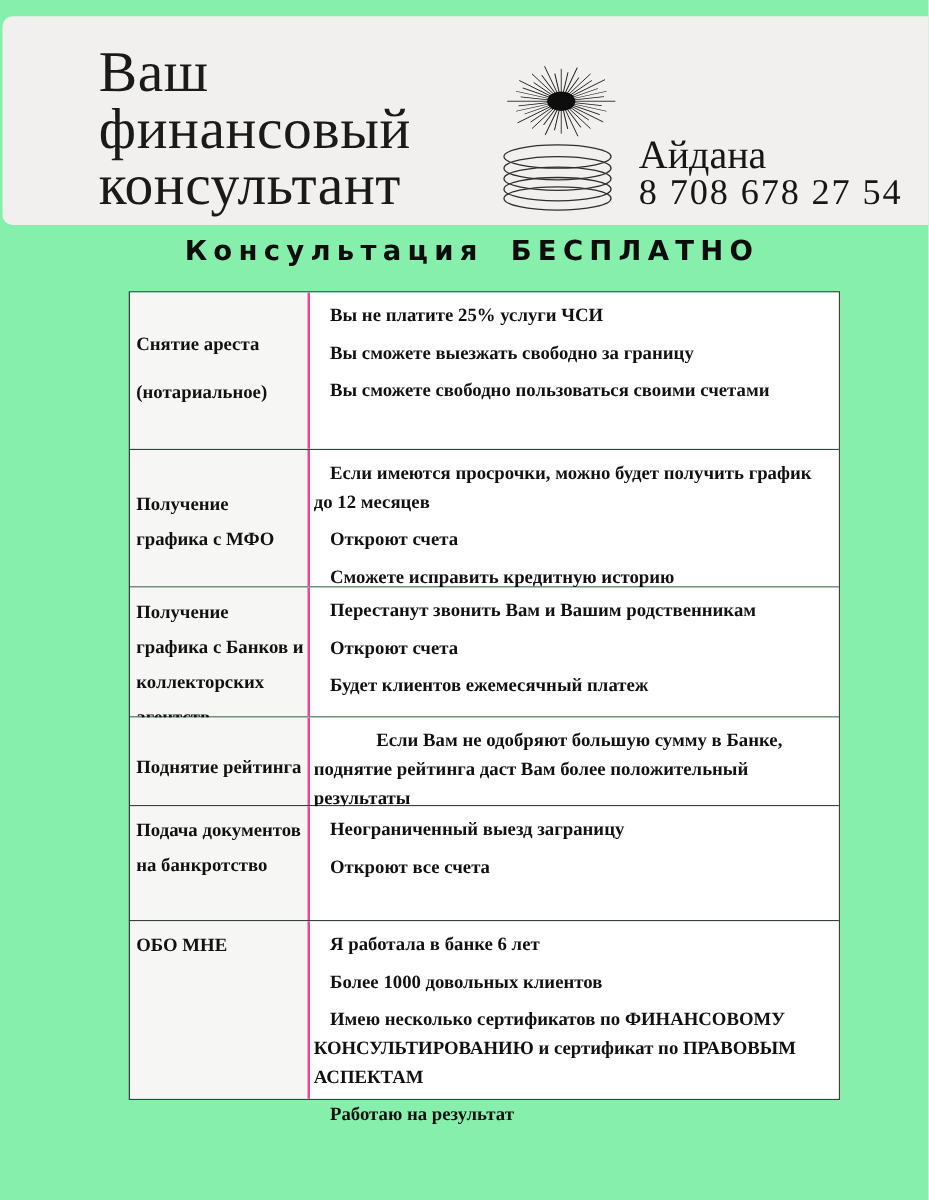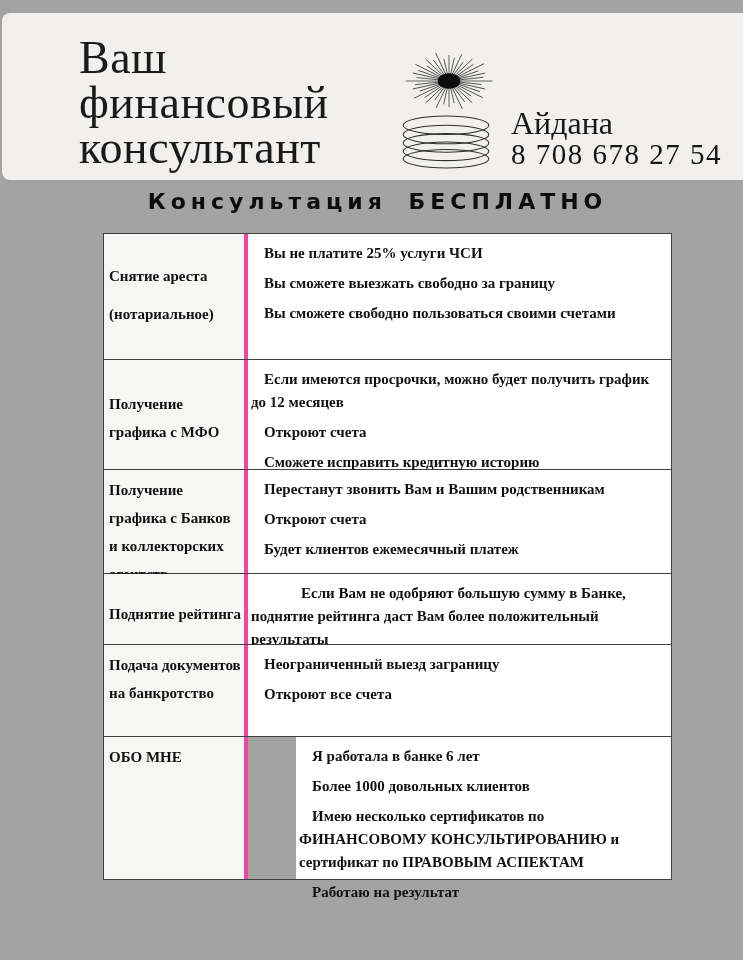--- a/index.html
+++ b/index.html
@@ -1,20 +1,20 @@
 <!DOCTYPE html>
 <html lang="ru"><head>
 <meta charset="utf-8">
 <style>
   * { box-sizing: border-box; margin: 0; padding: 0; }
   html, body { background: #ffffff; }
   .page {
     position: relative;
     width: 743px; height: 960px;
-    background: #a3a3a3;
+    background: #86efac;
     font-family: "Liberation Serif", serif;
     color: #111111;
     overflow: hidden;
   }
   
   .band {
     position: absolute;
     left: 2px; top: 13px; right: 0; height: 167px;
     background: #f1f0ee;
     border-radius: 8px 0 0 8px;
@@ -56,32 +56,32 @@
     left: 103px; top: 233px; width: 569px;
     border: 1px solid #3f3f3f;
     font-size: 15px;
     font-weight: bold;
   }
   .row { display: flex; border-bottom: 1px solid #3f3f3f; }
   .row:last-child { border-bottom: none; }
   .cl {
     width: 144px; flex: none;
     background: #f6f6f4;
-    border-right: 4px solid #ec4899;
+    border-right: 2px solid #ec4899;
     padding: 6px 2px 0 5px;
     line-height: 28px;
   }
   .cl.pt-lg { padding-top: 30px; }
   .cl.pt-md { padding-top: 26px; }
   .cl .lbl-line { margin-bottom: 13px; line-height: 25px; }
   .cr { flex: 1; padding: 8px 3px 0 3px; background: #ffffff; }
   .cr p { margin: 0 0 7px 0; line-height: 23px; text-indent: 13px; }
   .cr p.indent-xl { text-indent: 50px; }
   .h126 { height: 126px; } .h110 { height: 110px; } .h104 { height: 104px; }
-  .h71 { height: 71px; }  .h92 { height: 92px; }  .h142 { height: 142px; gap: 48px; }
+  .h71 { height: 71px; }  .h92 { height: 92px; }  .h142 { height: 142px; }
 </style>
 </head>
 <body>
 
 <div class="page">
 
   <header class="band">
     <div class="brand">
       <div>Ваш</div>
       <div>финансовый</div>

